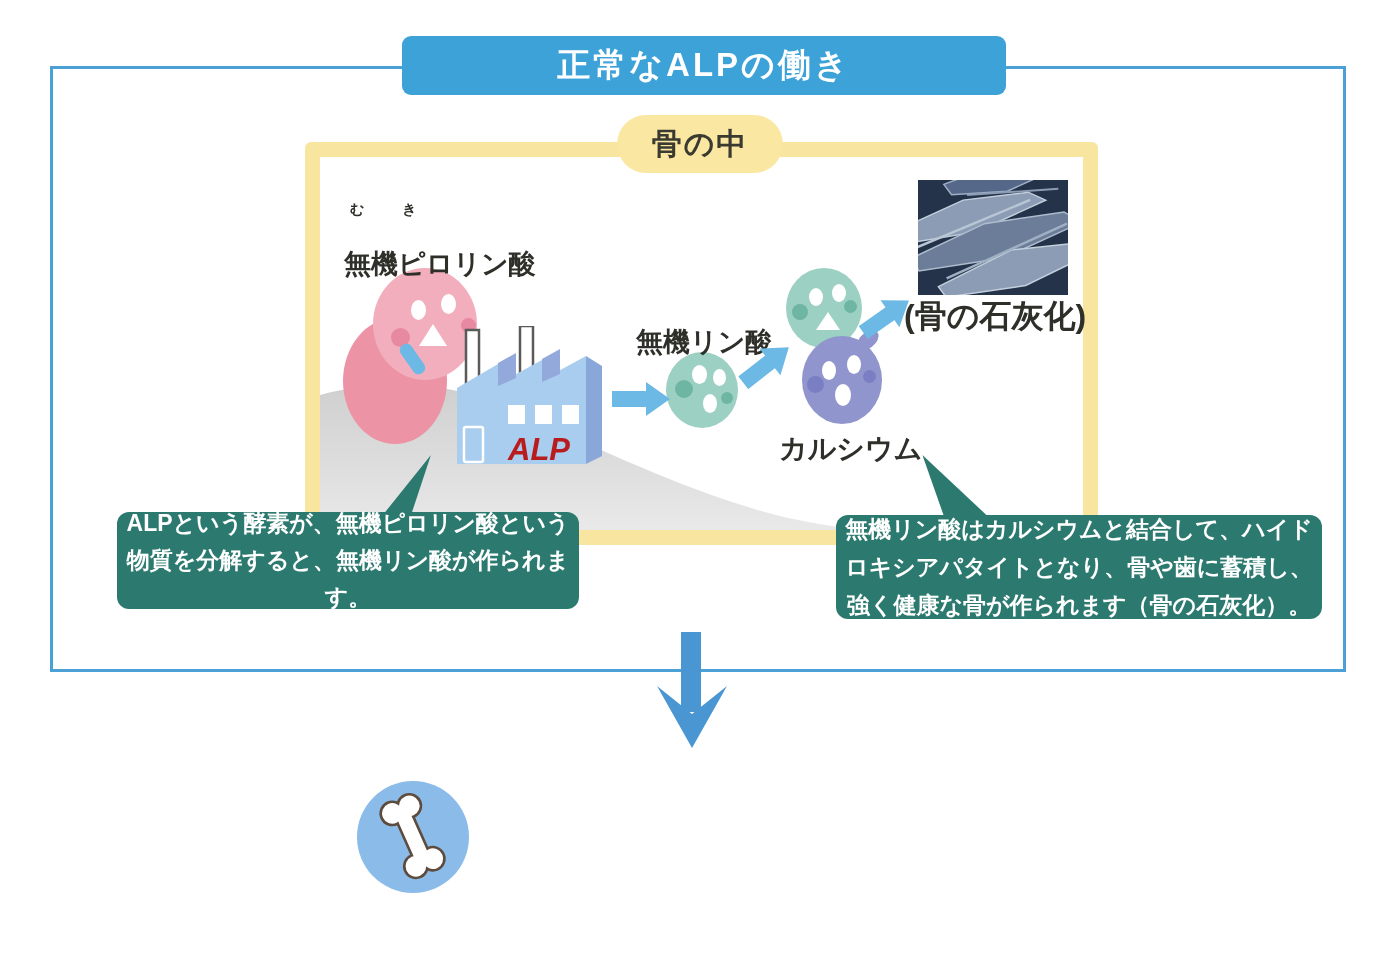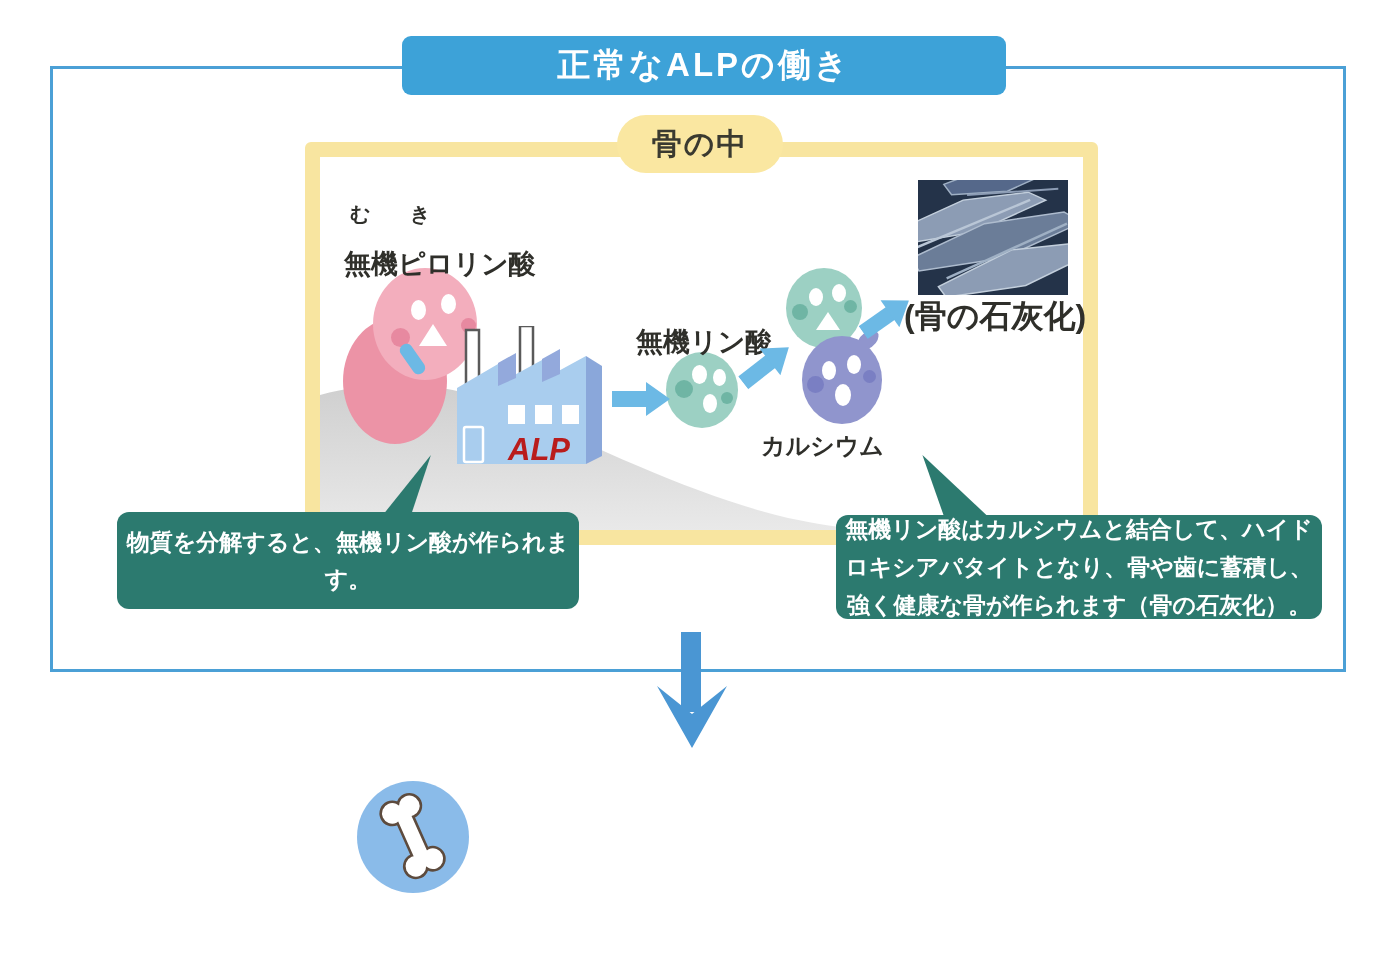--- a/index.html
+++ b/index.html
@@ -13,25 +13,25 @@
   
   .title-banner{left:402px;top:36px;width:604px;height:59px;background:#3DA2D8;border-radius:9px;
     display:flex;align-items:center;justify-content:center;color:#fff;font-size:33px;font-weight:bold;letter-spacing:3px;z-index:6;}
   
   .yellow-frame{left:305px;top:142px;width:793px;height:403px;border:15px solid #F8E5A0;border-radius:6px;box-sizing:border-box;background:#fff;z-index:2;}
   .bone-box-label{left:617px;top:115px;width:166px;height:58px;background:#FAE7A1;border-radius:29px;
     display:flex;align-items:center;justify-content:center;color:#3A3A30;font-size:30px;font-weight:bold;letter-spacing:2px;z-index:4;}
   .hill-svg{left:320px;top:163px;z-index:2;}
   
   .cjk{color:#2F2F2A;font-weight:600;z-index:3;}
-  .furigana{left:350px;top:201px;font-size:20px;letter-spacing:17px;text-align:right;}
+  .furigana{left:350px;top:201px;font-size:14px;letter-spacing:17px;text-align:right;}
   .pyro-label{left:344px;top:218px;font-size:27px;margin-top:28px;}
   .phos-label{left:636px;top:324px;font-size:27px;}
   .alp-label{left:508px;top:432px;font-size:31px;color:#b91c1c;z-index:3;font-style:italic;}
-  .ca-label{left:761px;top:430px;font-size:24px;text-align:right;}
+  .ca-label{left:779px;top:430px;font-size:28px;text-align:right;}
   .apatite-label{left:903px;top:301px;width:184px;text-align:center;font-size:28px;line-height:31px;z-index:3;}
   .apatite-label .l3{font-size:32px;}
   
   .chr{border-radius:50%;position:absolute;}
   .eye{position:absolute;background:#fff;border-radius:50%;}
   .mouth-o{position:absolute;background:#fff;border-radius:50%;}
   .mouth-t{position:absolute;background:#fff;clip-path:polygon(50% 0,0 100%,100% 100%);}
   .blush{position:absolute;border-radius:50%;}
   .pink-char{left:343px;top:268px;width:134px;height:182px;z-index:2;}
   .pink-back{left:0;top:50px;width:104px;height:126px;background:#EC93A6;}
@@ -176,20 +176,21 @@
     </g>
   </svg>
   <div class="abs cjk apatite-label">
     <div class="l3">(骨の石灰化)</div>
   </div>
 
   <div class="abs tail tail-left"></div>
   <div class="abs tail tail-right"></div>
 
   <div class="abs callout callout-left">
+    <span>ALPという酵素が、無機ピロリン酸という</span>
     <span>物質を分解すると、無機リン酸が作られます。</span>
   </div>
 
   <div class="abs callout callout-right">
     <span>無機リン酸はカルシウムと結合して、ハイド</span>
     <span>ロキシアパタイトとなり、骨や歯に蓄積し、</span>
     <span>強く健康な骨が作られます（骨の石灰化）。</span>
   </div>
 
   <svg class="abs down-arrow" width="85" height="120" viewBox="0 0 85 120">

